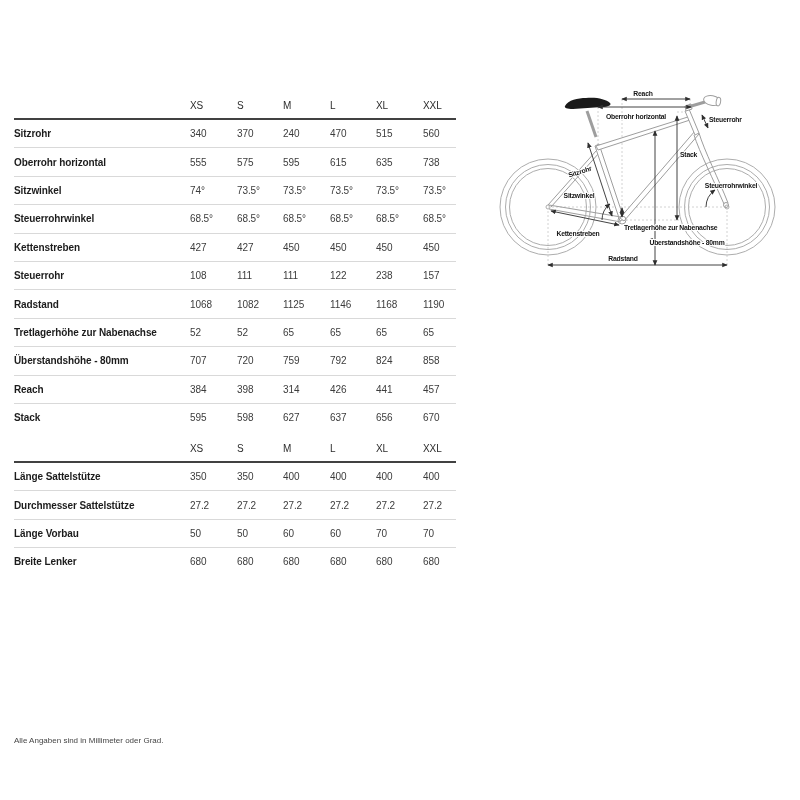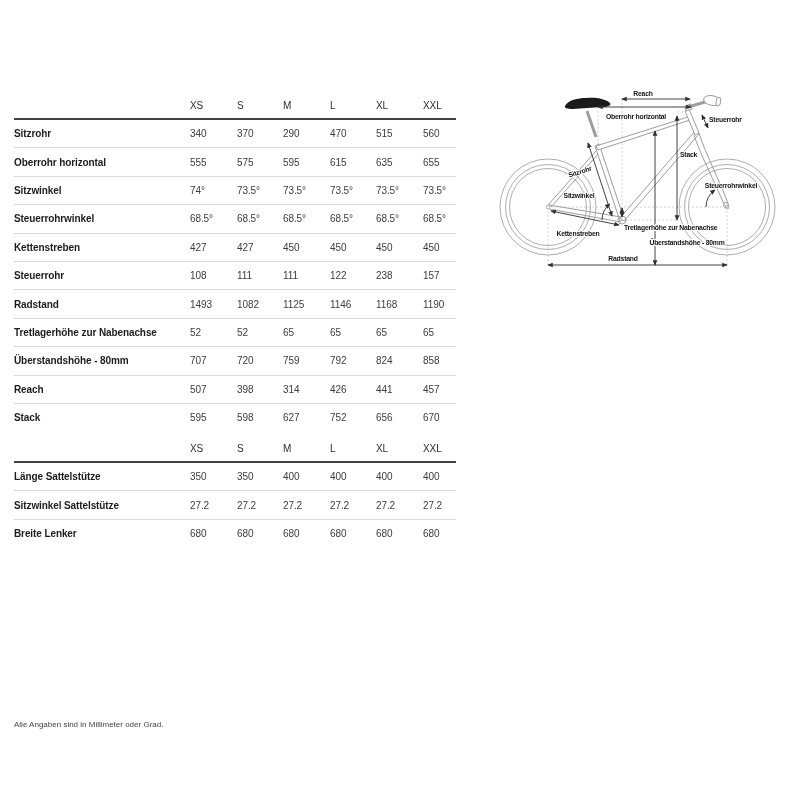--- a/index.html
+++ b/index.html
@@ -17,21 +17,21 @@
     font-size:10px; color:#3c3c3c; text-align:left; padding:0;
     height:27.4px; vertical-align:middle; font-weight:400; letter-spacing:-0.1px;
     white-space:nowrap; overflow:hidden;
   }
   .geo-table thead th {
     height:26px; color:#2d2d2d; border-bottom:2px solid #414141;
   }
   .geo-table td.lbl { font-weight:700; color:#1c1c1c; }
   .geo-table tbody tr:not(:last-child) td { border-bottom:1px solid #d9d9d9; }
   #footnote {
-    position:absolute; left:14px; top:720px; font-size:8px; color:#454545; letter-spacing:0;
+    position:absolute; left:14px; top:736px; font-size:8px; color:#454545; letter-spacing:0;
   }
   #diagram { position:absolute; left:485px; top:85px; width:315px; height:190px; }
   #diagram text {
     font-family:"Liberation Sans", sans-serif;
     font-size:6.8px; font-weight:700; fill:#141414; letter-spacing:-0.2px;
     paint-order:stroke; stroke:#ffffff; stroke-width:2px; stroke-linejoin:round;
   }
   .wheel { stroke:#adadad; fill:none; stroke-width:1; }
   .tube  { stroke:#9e9e9e; fill:#ffffff; stroke-width:1; }
   .stay  { stroke:#9e9e9e; fill:none; stroke-width:1; }
@@ -61,33 +61,33 @@
         <th>L</th>
         <th>XL</th>
         <th>XXL</th>
       </tr>
     </thead>
   <tbody>
       <tr>
         <td class="lbl">Sitzrohr</td>
         <td>340</td>
         <td>370</td>
-        <td>290</td>
+        <td>240</td>
         <td>470</td>
         <td>515</td>
         <td>560</td>
       </tr>
       <tr>
         <td class="lbl">Oberrohr horizontal</td>
         <td>555</td>
         <td>575</td>
         <td>595</td>
         <td>615</td>
         <td>635</td>
-        <td>655</td>
+        <td>738</td>
       </tr>
       <tr>
         <td class="lbl">Sitzwinkel</td>
         <td>74°</td>
         <td>73.5°</td>
         <td>73.5°</td>
         <td>73.5°</td>
         <td>73.5°</td>
         <td>73.5°</td>
       </tr>
@@ -113,21 +113,21 @@
         <td class="lbl">Steuerrohr</td>
         <td>108</td>
         <td>111</td>
         <td>111</td>
         <td>122</td>
         <td>238</td>
         <td>157</td>
       </tr>
       <tr>
         <td class="lbl">Radstand</td>
-        <td>1493</td>
+        <td>1068</td>
         <td>1082</td>
         <td>1125</td>
         <td>1146</td>
         <td>1168</td>
         <td>1190</td>
       </tr>
       <tr>
         <td class="lbl">Tretlagerhöhe zur Nabenachse</td>
         <td>52</td>
         <td>52</td>
@@ -140,33 +140,33 @@
         <td class="lbl">Überstandshöhe - 80mm</td>
         <td>707</td>
         <td>720</td>
         <td>759</td>
         <td>792</td>
         <td>824</td>
         <td>858</td>
       </tr>
       <tr>
         <td class="lbl">Reach</td>
-        <td>507</td>
+        <td>384</td>
         <td>398</td>
         <td>314</td>
         <td>426</td>
         <td>441</td>
         <td>457</td>
       </tr>
       <tr>
         <td class="lbl">Stack</td>
         <td>595</td>
         <td>598</td>
         <td>627</td>
-        <td>752</td>
+        <td>637</td>
         <td>656</td>
         <td>670</td>
       </tr>
     </tbody>
 </table>
 
 <table class="geo-table" id="table-1">
   <colgroup>
     <col style="width:176px">
       <col style="width:47px">
@@ -191,27 +191,36 @@
       <tr>
         <td class="lbl">Länge Sattelstütze</td>
         <td>350</td>
         <td>350</td>
         <td>400</td>
         <td>400</td>
         <td>400</td>
         <td>400</td>
       </tr>
       <tr>
-        <td class="lbl">Sitzwinkel Sattelstütze</td>
-        <td>27.2</td>
-        <td>27.2</td>
-        <td>27.2</td>
-        <td>27.2</td>
-        <td>27.2</td>
-        <td>27.2</td>
+        <td class="lbl">Durchmesser Sattelstütze</td>
+        <td>27.2</td>
+        <td>27.2</td>
+        <td>27.2</td>
+        <td>27.2</td>
+        <td>27.2</td>
+        <td>27.2</td>
+      </tr>
+      <tr>
+        <td class="lbl">Länge Vorbau</td>
+        <td>50</td>
+        <td>50</td>
+        <td>60</td>
+        <td>60</td>
+        <td>70</td>
+        <td>70</td>
       </tr>
       <tr>
         <td class="lbl">Breite Lenker</td>
         <td>680</td>
         <td>680</td>
         <td>680</td>
         <td>680</td>
         <td>680</td>
         <td>680</td>
       </tr>

